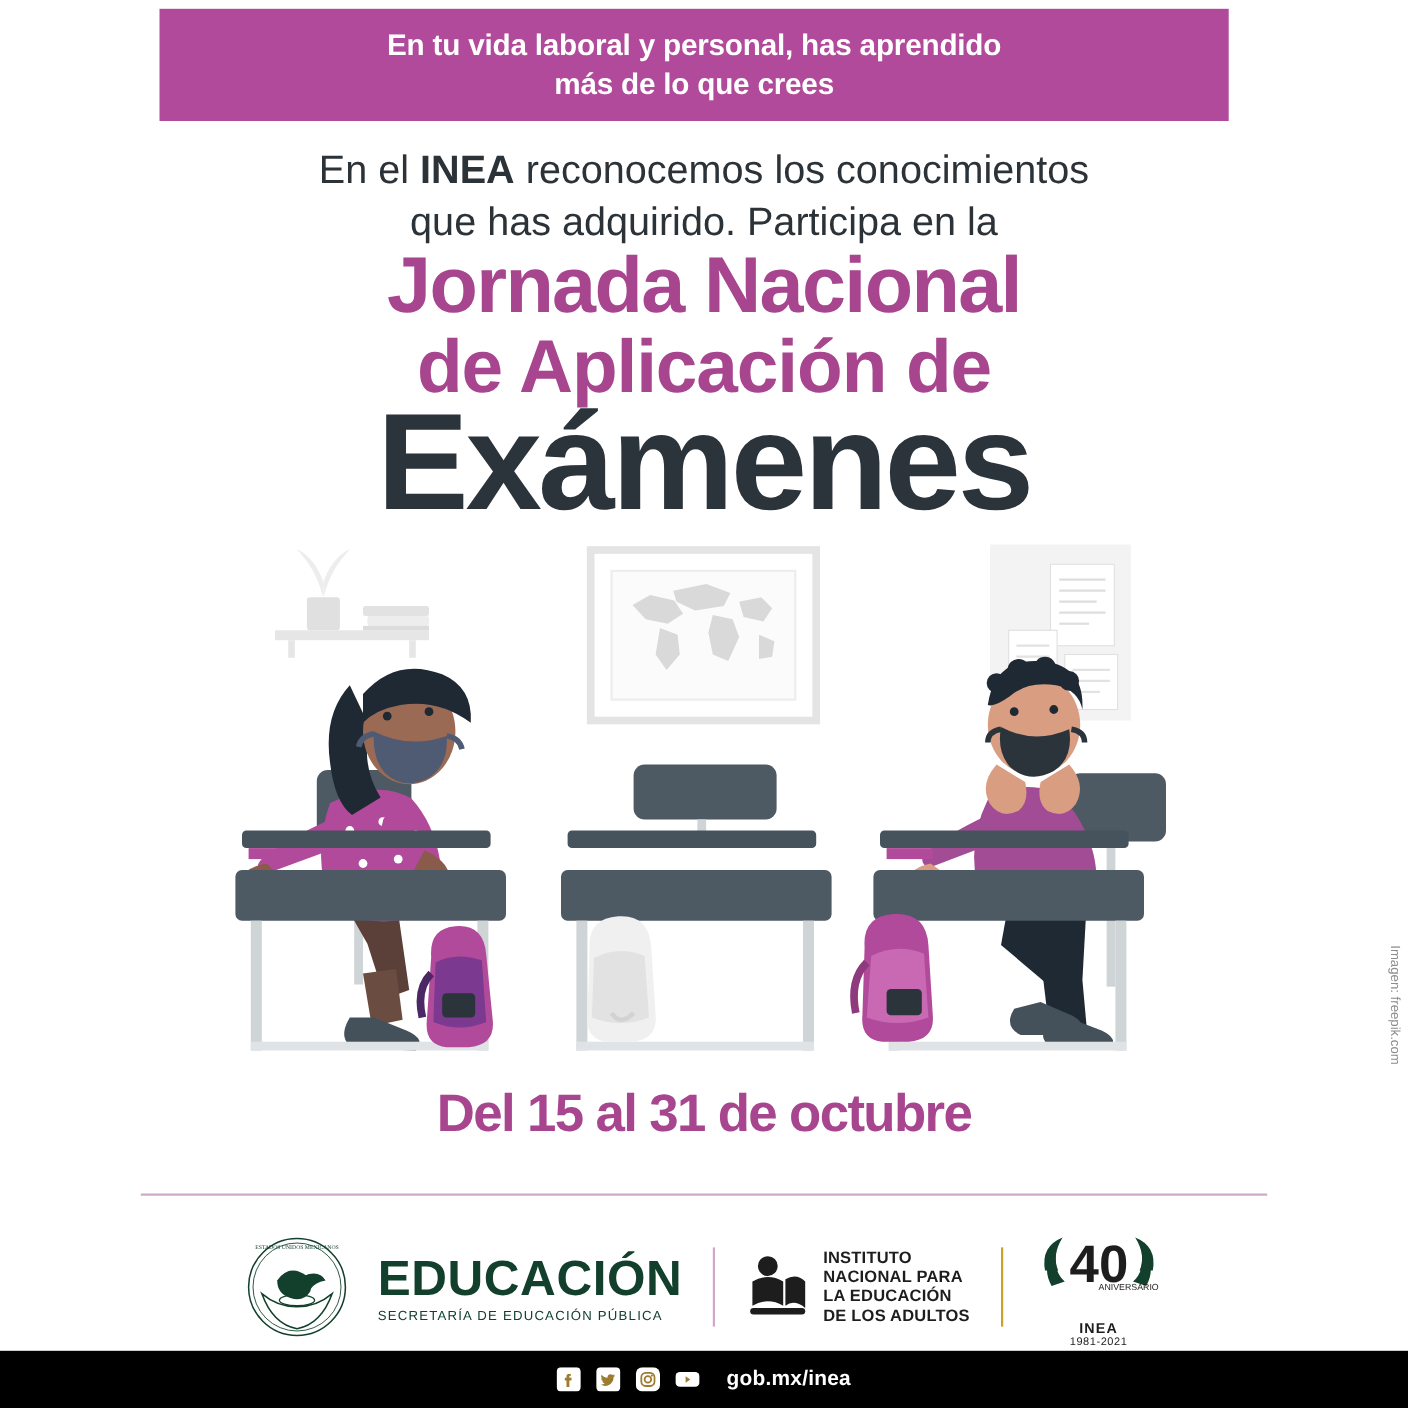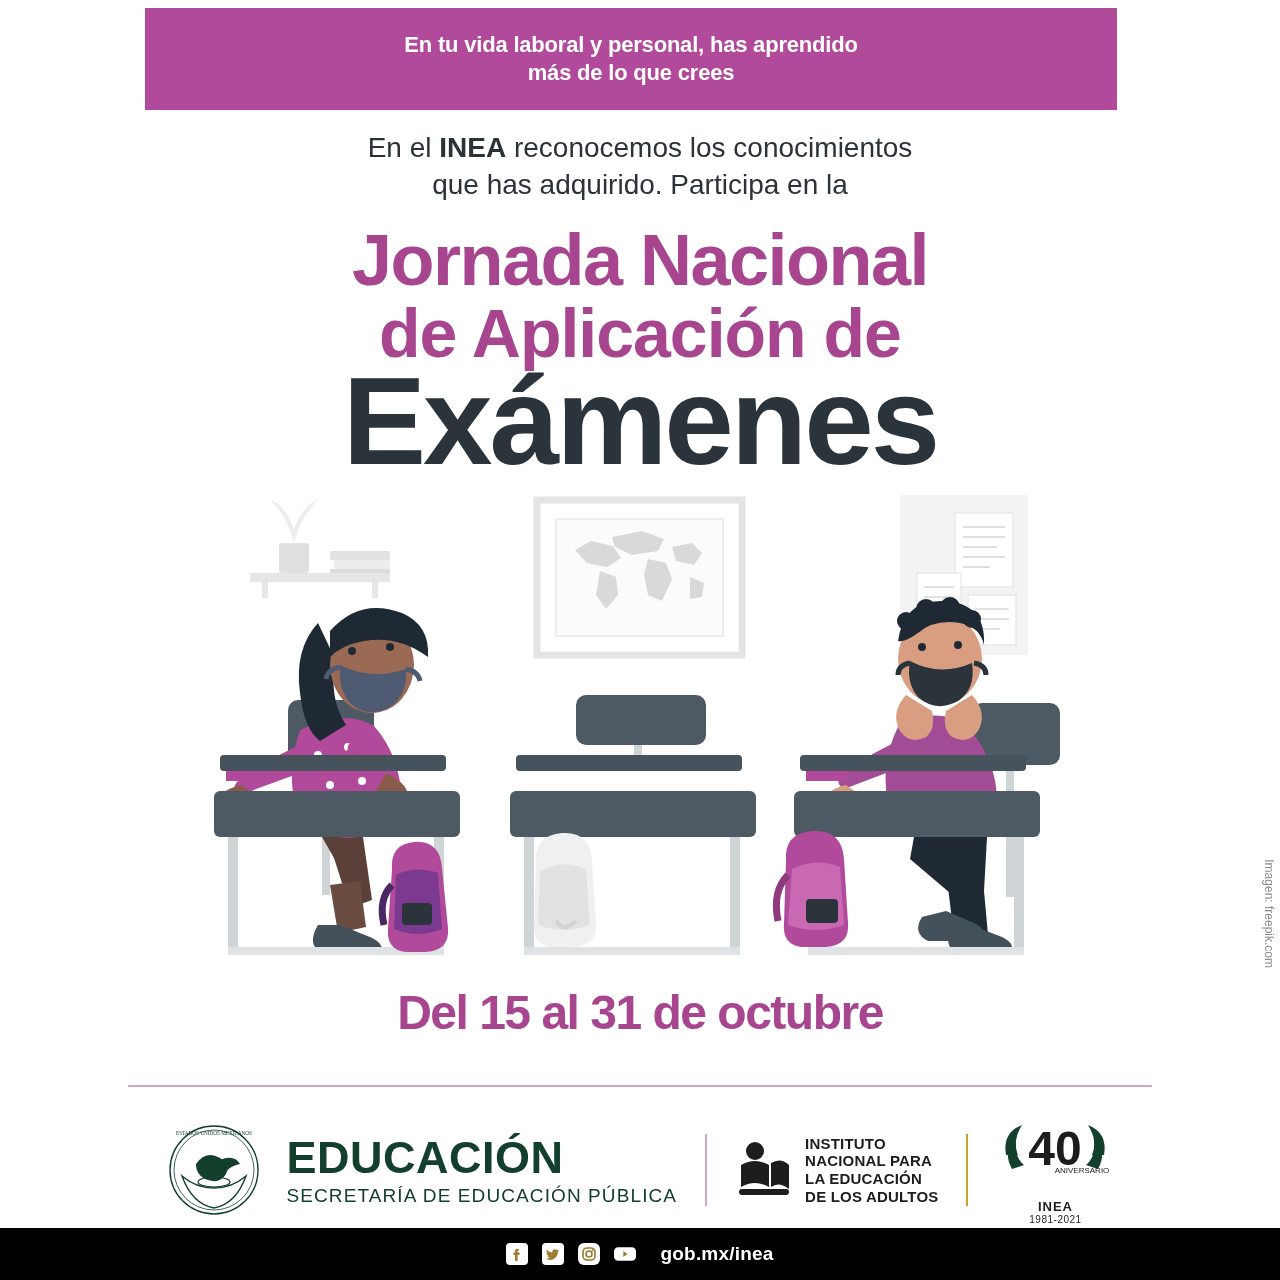--- a/index.html
+++ b/index.html
@@ -21,34 +21,34 @@
   .banner{
     position:absolute;
     left:145px;top:8px;
     width:972px;height:102px;
     background:#b14a9a;
     display:flex;align-items:center;justify-content:center;
     text-align:center;
   }
   .banner-text{
     color:#ffffff;
-    font-size:22px;
+    font-size:27px;
     font-weight:bold;
     line-height:1.28;
     letter-spacing:-0.2px;
     padding:0 20px;
   }
 
   
   .intro{
     position:absolute;
     left:0;top:130px;width:1280px;
     text-align:center;
     color:#2b3238;
-    font-size:28px;
+    font-size:36px;
     line-height:1.32;
   }
   .intro b{font-weight:bold;}
 
   
   .headline{
     position:absolute;
     left:0;top:226px;width:1280px;
     text-align:center;
   }
@@ -111,21 +111,21 @@
   .sep{
     width:2px;height:72px;background:#cfa8c6;
   }
   .sep-gold{width:2px;height:72px;background:#c9a227;}
   .edu-block{display:flex;align-items:center;gap:25px;}
   .edu-text{line-height:1;}
   .edu-title{
     color:#13402c;font-weight:bold;font-size:45px;letter-spacing:0.5px;
   }
   .edu-sub{
-    color:#13402c;font-size:19px;letter-spacing:1.1px;margin-top:6px;
+    color:#13402c;font-size:12px;letter-spacing:1.1px;margin-top:6px;
   }
   .inea-block{display:flex;align-items:center;gap:12px;}
   .inea-text{
     color:#1d1d1d;font-weight:bold;font-size:15px;line-height:1.18;letter-spacing:0.2px;
   }
   .aniv-block{text-align:center;}
   .aniv-inea{
     font-size:13px;font-weight:bold;color:#1d1d1d;letter-spacing:1px;margin-top:2px;
   }
   .aniv-years{font-size:10px;color:#1d1d1d;letter-spacing:0.5px;}

